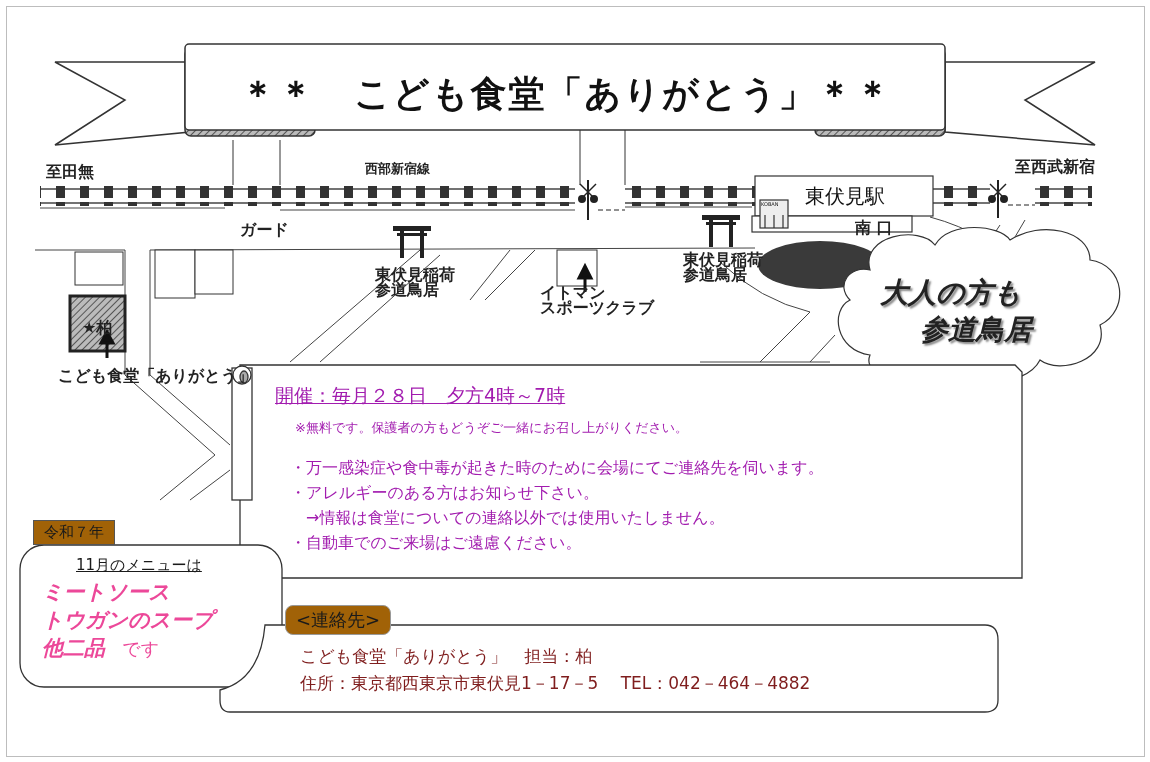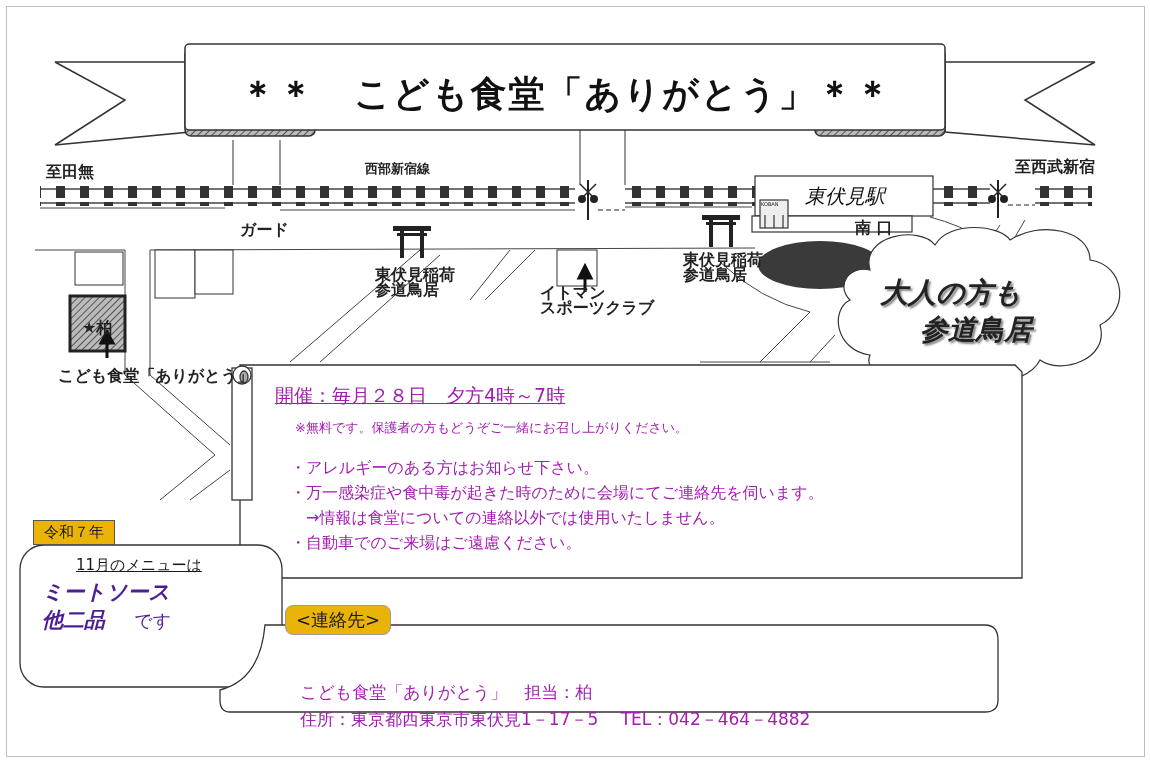--- a/index.html
+++ b/index.html
@@ -11,23 +11,23 @@
   .abs { position:absolute; white-space:nowrap; }
   .title { left:240px; top:70px; font-size:36px; font-weight:bold; letter-spacing:2px; color:#111; }
   .lbl-sm { font-size:16px; font-weight:bold; color:#222; }
   .lbl-md { font-size:13px; font-weight:bold; color:#222; }
   .station { font-size:20px; color:#111; }
   .cloud-text { font-size:28px; font-weight:bold; font-style:italic; color:#222;
                 text-shadow:2px 2px 2px #888; line-height:36px; }
   .info { font-size:18px; color:#a21caf; line-height:25px; }
   .info-head { font-size:19px; text-decoration:underline; }
   .menu-title { font-size:15px; text-decoration:underline;margin-left:21px; }
-  .menu-item { font-size:21px; font-weight:bold; font-style:italic; color:#4c1d95; line-height:28px; }
-  .contact { font-size:17px; color:#a21caf; line-height:27px;margin-top:36px; }
-  .tag { border:1px solid #555; background:#eab308; padding:2px 10px; font-size:15px; }
+  .menu-item { font-size:21px; font-weight:bold; font-style:italic; color:#ec4899; line-height:28px; }
+  .contact { font-size:17px; color:#7f1d1d; line-height:27px; }
+  .tag { border:1px solid #555; background:#a16207; padding:2px 10px; font-size:15px; }
 </style>
 </head>
 <body>
 
 <div class="page"></div>
 
 <svg class="map" width="1150" height="762">
   <defs>
     <pattern id="hatch" width="5" height="5" patternUnits="userSpaceOnUse" patternTransform="rotate(45)">
       <rect width="5" height="5" fill="#bbb"></rect>
@@ -161,21 +161,21 @@
 
   <path fill="#fff" stroke="#333" stroke-width="1.3" d="M435,625 L985,625 Q998,625 998,640 L998,700 Q998,712 985,712 L230,712 Q220,712 220,700 L220,690 Q260,680 265,625 Z"></path>
 </svg>
 
 <div class="abs title">＊＊　こども食堂「ありがとう」＊＊</div>
 
 <div class="abs lbl-sm" style="left:46px;top:162px;">至田無</div>
 <div class="abs lbl-md" style="left:365px;top:160px;">西部新宿線</div>
 <div class="abs lbl-sm" style="left:1015px;top:157px;">至西武新宿</div>
 <div class="abs lbl-sm" style="left:240px;top:220px;">ガード</div>
-<div class="abs station" style="left:805px;top:183px;font-style:italic;">東伏見駅</div>
+<div class="abs station" style="left:805px;top:183px;">東伏見駅</div>
 <div class="abs lbl-sm" style="left:855px;top:218px;">南 口</div>
 <div class="abs" style="left:761px;top:201px;font-size:5px;">KOBAN</div>
 
 <div class="abs lbl-sm" style="left:375px;top:267px;line-height:15px;">
   <div>東伏見稲荷</div>
     <div>参道鳥居</div>
 </div>
 <div class="abs lbl-sm" style="left:683px;top:252px;line-height:15px;">
   <div>東伏見稲荷</div>
     <div>参道鳥居</div>
@@ -186,31 +186,32 @@
 </div>
 <div class="abs lbl-sm" style="left:82px;top:318px;">★柏</div>
 <div class="abs lbl-sm" style="left:58px;top:366px;text-align:right;">こども食堂「ありがとう」</div>
 
 <div class="abs cloud-text" style="left:880px;top:275px;">大人の方も</div>
 <div class="abs cloud-text" style="left:920px;top:312px;">参道鳥居</div>
 
 <div class="abs info info-head" style="left:275px;top:383px;">開催：毎月２８日　夕方4時～7時</div>
 <div class="abs info" style="left:295px;top:415px;font-size:13px;">※無料です。保護者の方もどうぞご一緒にお召し上がりください。</div>
 <div class="abs info" style="left:290px;top:455px;font-size:16px;">
+  <div>・万一感染症や食中毒が起きた時のために会場にてご連絡先を伺います。</div>
   <div>・アレルギーのある方はお知らせ下さい。</div>
-  <div>・万一感染症や食中毒が起きた時のために会場にてご連絡先を伺います。</div>
   <div>　→情報は食堂についての連絡以外では使用いたしません。</div>
   <div>・自動車でのご来場はご遠慮ください。</div>
 </div>
 
 <div class="abs tag" style="left:33px;top:520px;">令和７年</div>
 <div class="abs menu-title" style="left:55px;top:556px;">11月のメニューは</div>
 <div class="abs" style="left:42px;top:578px;">
   <div class="menu-item">ミートソース</div>
+  <div class="menu-item">トウガンのスープ</div>
   <div class="menu-item">
     <span>他二品</span>
-    <span style="font-weight:normal;font-style:normal;font-size:18px;margin-left:22px;">です</span>
+    <span style="font-weight:normal;font-style:normal;font-size:18px;margin-left:10px;">です</span>
   </div>
 </div>
 
 <div class="abs tag" style="left:285px;top:605px;font-size:18px;border-color:#999;border-radius:8px;">&lt;連絡先&gt;</div>
 <div class="abs contact" style="left:300px;top:643px;">こども食堂「ありがとう」　担当：柏</div>
 <div class="abs contact" style="left:300px;top:670px;">住所：東京都西東京市東伏見1－17－5　 TEL：042－464－4882</div>
 
 </body></html>

